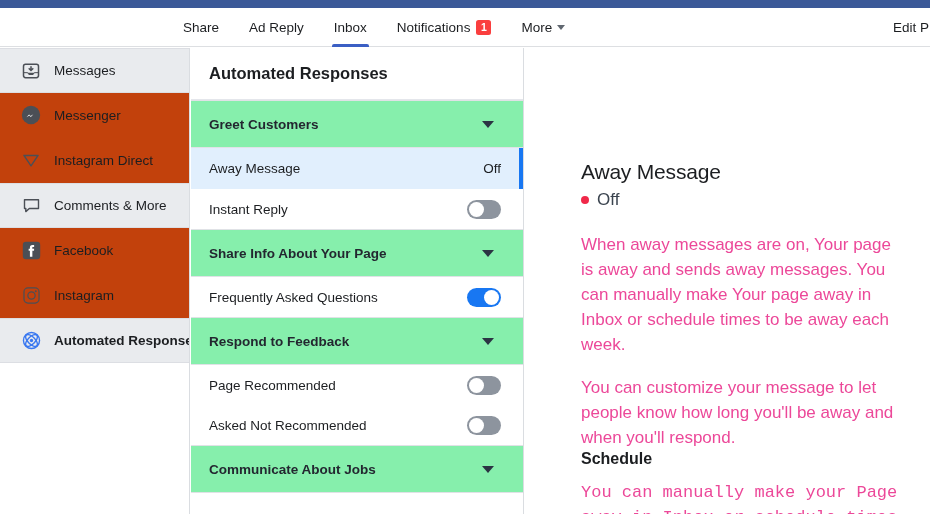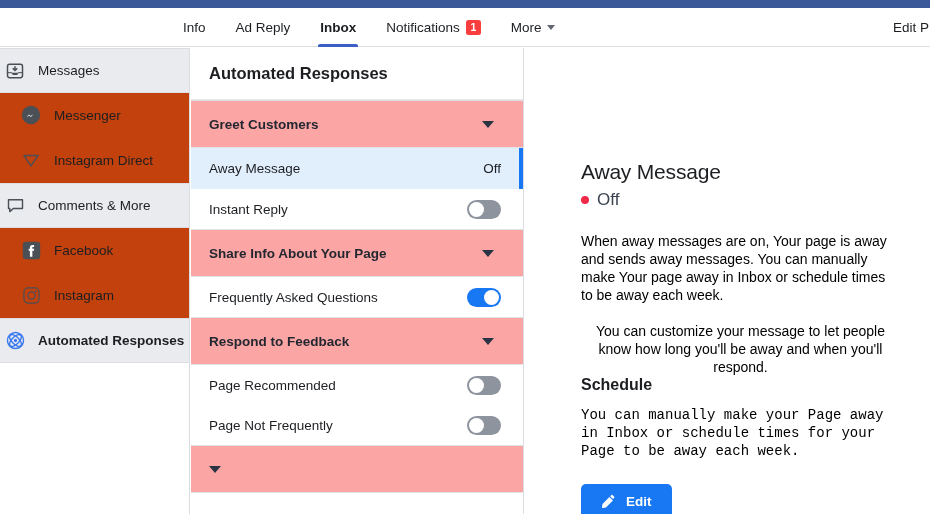--- a/index.html
+++ b/index.html
@@ -30,21 +30,21 @@
   .nav-item {
     position: relative;
     height: 39px;
     display: flex; align-items: center;
     padding: 0 15px;
     font-size: 13.5px;
     color: #1c1e21;
     white-space: nowrap;
     cursor: pointer;
   }
-  .nav-item.active { font-weight: bold; }
+  .nav-item.active { font-weight: normal; }
   .nav-item.active::after {
     content: ""; position: absolute; left: 13px; right: 13px; bottom: 0;
     height: 3px; background: #3b5fc4; border-radius: 2px 2px 0 0;
   }
   .nav-badge {
     display: inline-block;
     background: #fa3e3e; color: #fff;
     font-size: 10.5px; font-weight: bold;
     line-height: 15px;
     min-width: 15px; height: 15px; text-align: center;
@@ -71,21 +71,21 @@
   
   .sidebar {
     position: absolute; left: 0; top: 48px; width: 190px; height: 466px;
     background: #fff;
     border-right: 1px solid #dadde1;
     overflow: hidden;
   }
   .sb-item {
     display: flex; align-items: center;
     height: 45px;
-    padding-left: 4px;
+    padding-left: 20px;
     font-size: 13.5px;
     color: #1c1e21;
     cursor: pointer;
     border-bottom: 1px solid transparent;
   }
   .sb-item.group {
     background: #e9ebee;
     border-top: 1px solid #dcdee3;
     border-bottom: 1px solid #dcdee3;
   }
@@ -109,21 +109,21 @@
     height: 52px; display: flex; align-items: center;
     padding-left: 18px;
     font-size: 16.5px; font-weight: bold; color: #1c1e21;
     background: #fff;
     border-bottom: 1px solid #e4e6eb;
   }
   .mid-section {
     height: 48px;
     display: flex; align-items: center; justify-content: space-between;
     padding: 0 29px 0 18px;
-    background: #fca5a5;
+    background: #86efac;
     font-size: 13.5px; font-weight: bold; color: #232730;
     border-bottom: 1px solid #e0e2e6;
     border-top: 1px solid #e0e2e6;
     cursor: pointer;
   }
   .caret-tri {
     width: 0; height: 0;
     border-left: 6px solid transparent;
     border-right: 6px solid transparent;
     border-top: 7px solid #2b3443;
@@ -175,24 +175,24 @@
     display: flex; align-items: center; gap: 8px;
     margin-top: 6px;
     font-size: 17px; color: #3b444f;
   }
   .status-dot {
     width: 8px; height: 8px; border-radius: 50%;
     background: #f02849; flex: 0 0 auto;
   }
   .detail-p {
     margin-top: 22px;
-    font-size: 14px; line-height: 18px; color: #000000;
+    font-size: 17px; line-height: 25px; color: #ec4899;
     max-width: 340px;
   }
-  .detail-p2 { margin-top: 18px; text-align: center; }
+  .detail-p2 { margin-top: 18px; }
   .detail-sub {
     font-size: 16px; font-weight: bold; color: #1c1e21;
   }
   .detail-p3 { margin-top: 12px; font-family: Liberation Mono, monospace; }
   .edit-btn {
     margin-top: 24px;
     display: inline-flex; align-items: center; gap: 10px;
     background: #1877f2; color: #fff;
     border: none; border-radius: 5px;
     height: 35px; padding: 0 20px;
@@ -205,21 +205,21 @@
 </head>
 <body>
 
 <div id="app">
 
   <div class="top-strip"></div>
 
   <div class="topnav">
     <div class="nav-center" id="nav-center">
         <div class="nav-item">
-          <span>Info</span>
+          <span>Share</span>
         </div>
         <div class="nav-item">
           <span>Ad Reply</span>
         </div>
         <div class="nav-item active">
           <span>Inbox</span>
         </div>
         <div class="nav-item">
           <span>Notifications</span>
           <span class="nav-badge">1</span>
@@ -335,26 +335,27 @@
           <span>Respond to Feedback</span>
           <span class="caret-tri"></span>
         </div>
         <div class="mid-row">
           <span>Page Recommended</span>
           <span class="toggle">
             <span class="knob"></span>
           </span>
         </div>
         <div class="mid-row">
-          <span>Page Not Frequently</span>
+          <span>Asked Not Recommended</span>
           <span class="toggle">
             <span class="knob"></span>
           </span>
         </div>
         <div class="mid-section">
+          <span>Communicate About Jobs</span>
           <span class="caret-tri"></span>
         </div>
       </div>
   </div>
 
   <div class="detail">
     <div class="detail-title">Away Message</div>
     <div class="detail-status">
       <span class="status-dot"></span>
       <span>Off</span>

